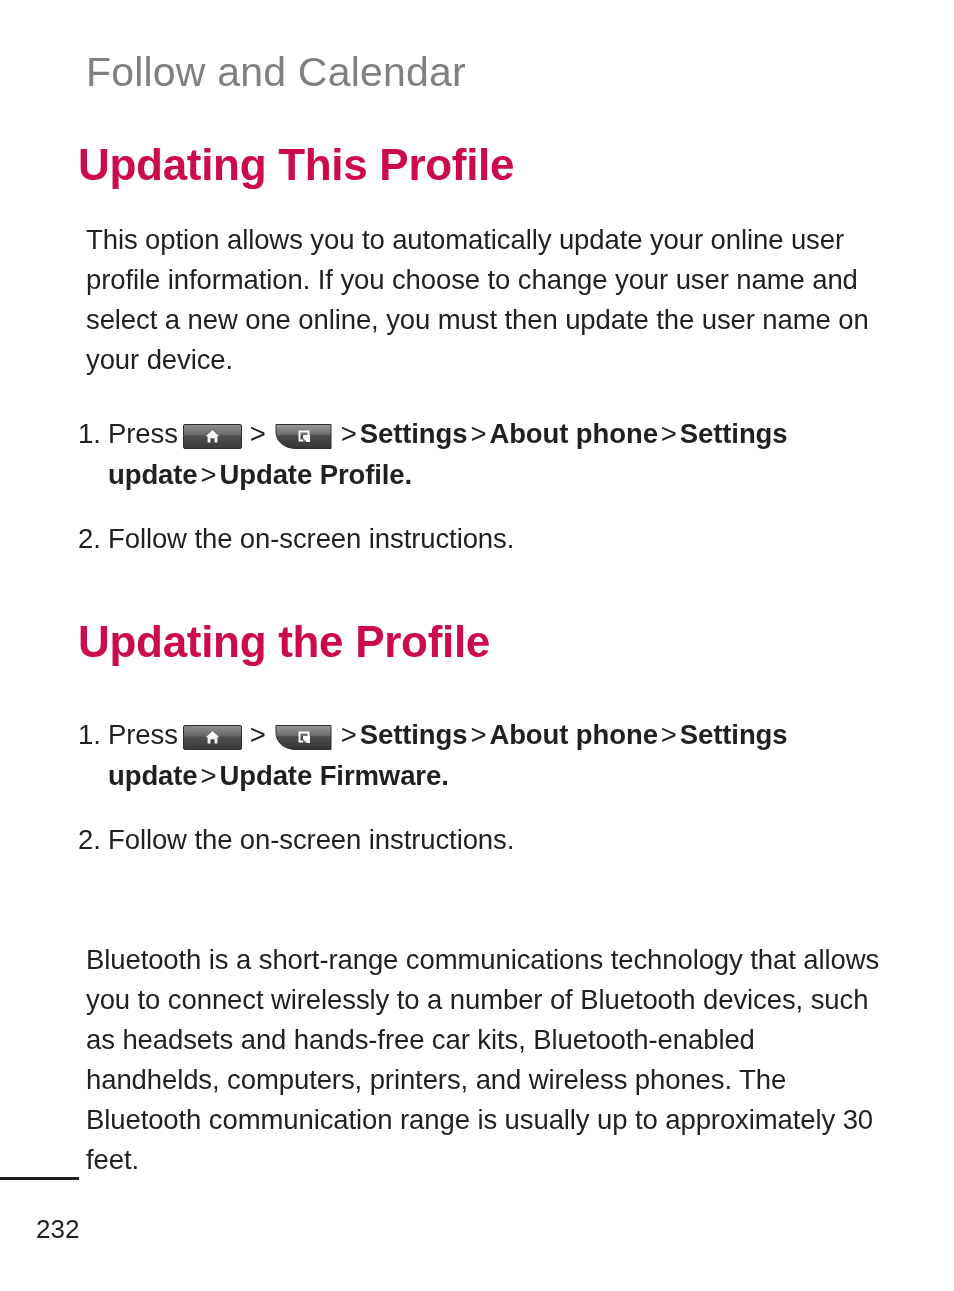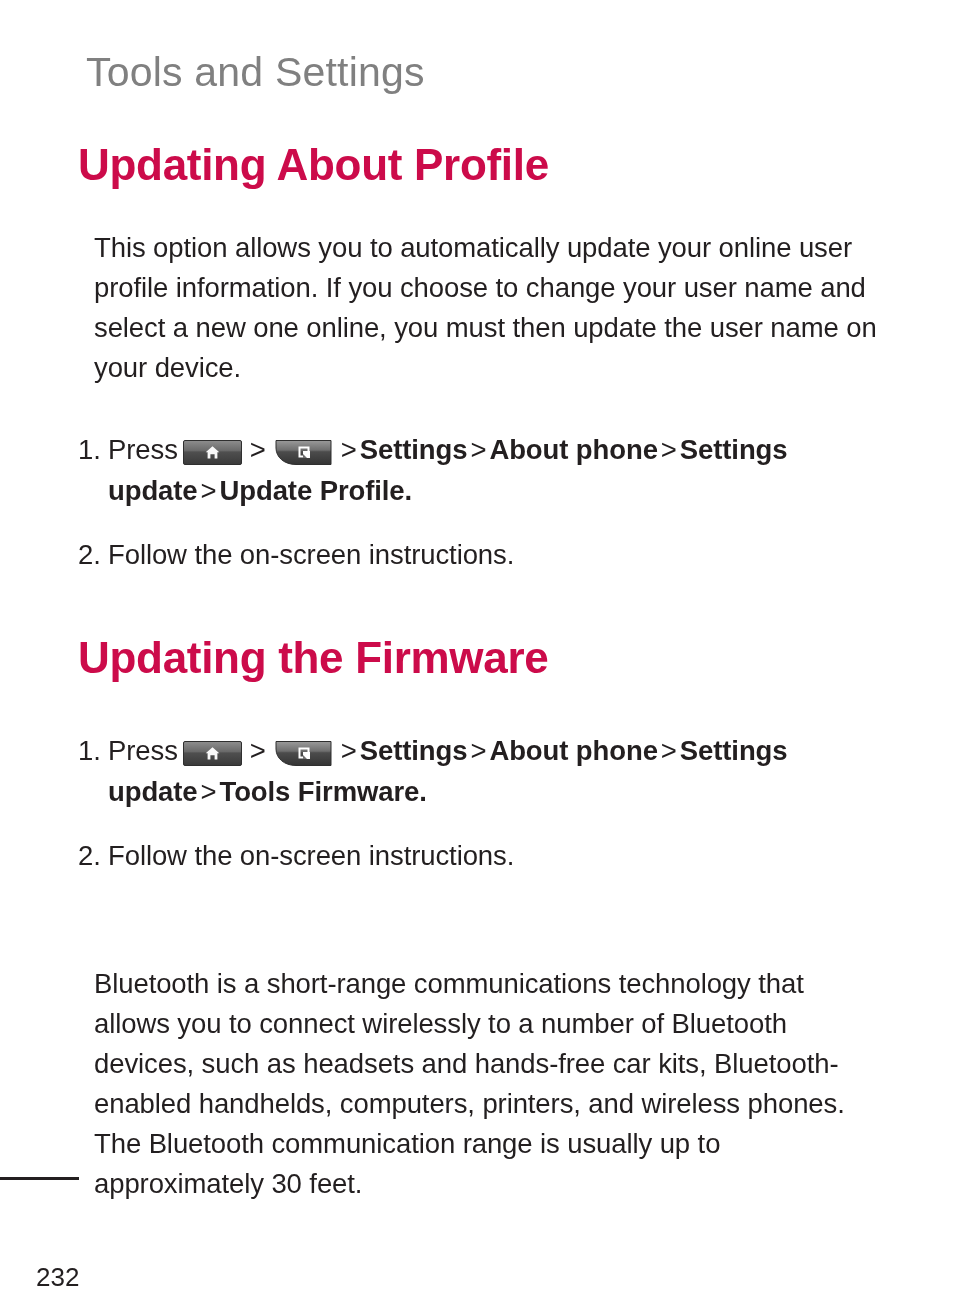--- a/index.html
+++ b/index.html
@@ -50,21 +50,21 @@
     margin: 0;
     font-size: 44px;
     line-height: 50px;
     font-weight: 700;
     color: #cc0b4a;
     letter-spacing: -0.3px;
     font-stretch: condensed;
   }
 
   p.body-text {
-    margin: 16px;
+    margin: 8px;
     font-size: 27.5px;
     line-height: 40px;
     font-weight: 400;
     color: #231f20;
     letter-spacing: -0.1px;
   }
 
   
   ol.steps {
     margin: 0;
@@ -115,33 +115,32 @@
     background: #231f20;
   }
   .page-number {
     position: absolute;
     left: 36px;
     top: 1214px;
     font-size: 26px;
     line-height: 30px;
     font-weight: 400;
     color: #231f20;
-    margin-top: 48px;
   }
 </style>
 </head>
 <body>
 
 <div class="page">
 
-  <div class="running-header">Tools and Settings</div>
+  <div class="running-header">Follow and Calendar</div>
 
   <div class="content">
 
-    <h2 class="section-title">Updating About Profile</h2>
+    <h2 class="section-title">Updating This Profile</h2>
 
     <div class="gap-title-body"></div>
 
     <p class="body-text">This option allows you to automatically update your online user profile information. If you choose to change your user name and select a new one online, you must then update the user name on your device.</p>
 
     <div class="gap-body-list"></div>
 
     <ol class="steps">
       <li>
         <span class="step-num">1.</span><span>Press</span><span class="key"><svg width="59" height="25" viewBox="0 0 59 25" xmlns="http://www.w3.org/2000/svg">
@@ -176,21 +175,21 @@
         <span class="b">update</span><span class="sep">&gt;</span><span class="b">Update Profile</span><span class="b">.</span>
       </li>
 
       <li style="margin-top:23px;">
         <span class="step-num">2.</span><span>Follow the on-screen instructions.</span>
       </li>
     </ol>
 
     <div class="gap-section-lg"></div>
 
-    <h2 class="section-title">Updating the Firmware</h2>
+    <h2 class="section-title">Updating the Profile</h2>
 
     <div class="gap-title-body"></div>
 
 
     <div class="gap-body-list"></div>
 
     <ol class="steps">
       <li>
         <span class="step-num">1.</span><span>Press</span><span class="key"><svg width="59" height="25" viewBox="0 0 59 25" xmlns="http://www.w3.org/2000/svg">
             <defs>
@@ -214,21 +213,21 @@
                 <stop offset="1" stop-color="#343434"></stop>
               </linearGradient>
             </defs>
             <path d="M2 0.5 L57 0.5 L57 24.5 L22 24.5 C10 24.5 2 17 2 8 Z" fill="url(#kg2b)" stroke="#2f2f2f" stroke-width="1"></path>
             <g fill="none" stroke="#ffffff" stroke-width="2">
               <rect x="25.5" y="7.5" width="9" height="9"></rect>
             </g>
             <rect x="29" y="11" width="7" height="7" fill="#ffffff"></rect>
             <path d="M29 18 L29 14 L33 18 Z" fill="#6f6f6f"></path>
           </svg></span><span class="sep">&gt;</span><span class="b">Settings</span><span class="sep">&gt;</span><span class="b">About phone</span><span class="sep">&gt;</span><span class="b">Settings</span>
-        <span class="b">update</span><span class="sep">&gt;</span><span class="b">Tools Firmware</span><span class="b">.</span>
+        <span class="b">update</span><span class="sep">&gt;</span><span class="b">Update Firmware</span><span class="b">.</span>
       </li>
 
       <li style="margin-top:23px;">
         <span class="step-num">2.</span><span>Follow the on-screen instructions.</span>
       </li>
     </ol>
 
     <div class="gap-section"></div>
 
 

